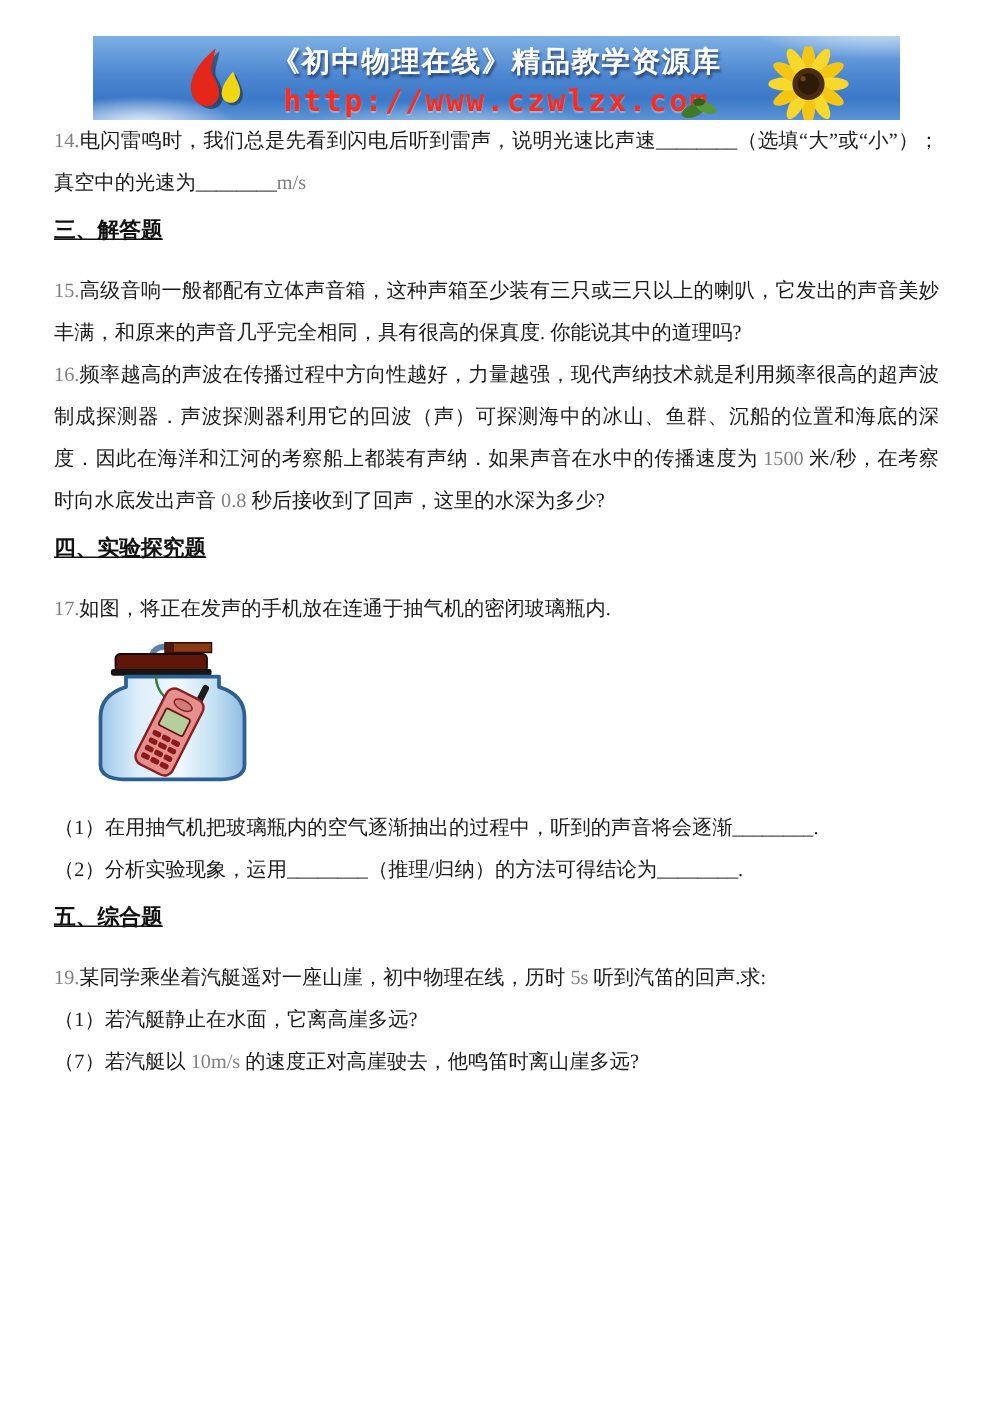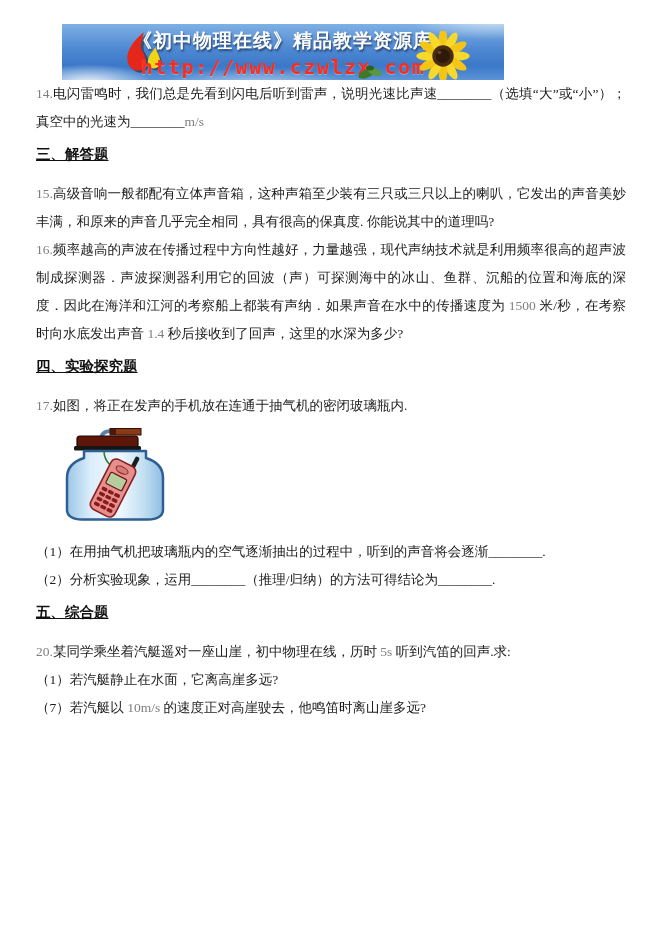--- a/index.html
+++ b/index.html
@@ -1,20 +1,20 @@
 <!DOCTYPE html>
 <html><head>
 <meta charset="utf-8">
 <style>
   html,body{margin:0;padding:0;background:#ffffff;}
   .page{position:relative;width:661px;height:936px;background:#ffffff;overflow:hidden;
         font-family:"Liberation Serif", serif;color:#1b1b1b;}
 
   
-  .banner{position:absolute;left:62px;top:24px;width:442px;height:56px;overflow:hidden;
+  .banner{position:absolute;left:62px;top:24px;width:538px;height:56px;overflow:hidden;
     background-image:
       radial-gradient(ellipse 90px 26px at 6% 104%, rgba(255,255,255,.85), rgba(255,255,255,0) 70%),
       radial-gradient(ellipse 120px 30px at 97% -10%, rgba(255,255,255,.65), rgba(255,255,255,0) 70%),
       radial-gradient(ellipse 140px 26px at 44% 112%, rgba(255,255,255,.5), rgba(255,255,255,0) 72%),
       linear-gradient(180deg,#7eb0e4 0%, #4e88d2 45%, #3b78c8 75%, #5c94d6 100%);}
   .banner-title{position:absolute;left:0;top:4px;width:100%;text-align:center;
     color:#ffffff;font-weight:bold;font-size:19px;letter-spacing:1px;
     text-shadow:1px 2px 2px rgba(20,30,60,.65);}
   .banner-url{position:absolute;left:0;top:31px;width:100%;text-align:center;
     color:#ff2b1a;font-family:"DejaVu Sans Mono", monospace;font-weight:bold;
@@ -104,21 +104,21 @@
   </div>
 
   <div class="content">
 
     <p class="q mb-a"><span class="num">14.</span><span>电闪雷鸣时，我们总是先看到闪电后听到雷声，说明光速比声速________（选填“大”或“小”）；真空中的光速为________</span><span class="num">m/s</span></p>
 
     <h3 class="sec">三、解答题</h3>
 
     <p class="q mb-b"><span class="num">15.</span><span>高级音响一般都配有立体声音箱，这种声箱至少装有三只或三只以上的喇叭，它发出的声音美妙丰满，和原来的声音几乎完全相同，具有很高的保真度. 你能说其中的道理吗?</span></p>
 
-    <p class="q mb-b"><span class="num">16.</span><span>频率越高的声波在传播过程中方向性越好，力量越强，现代声纳技术就是利用频率很高的超声波制成探测器．声波探测器利用它的回波（声）可探测海中的冰山、鱼群、沉船的位置和海底的深度．因此在海洋和江河的考察船上都装有声纳．如果声音在水中的传播速度为</span><span class="num"> 1500 </span><span>米/秒，在考察时向水底发出声音</span><span class="num"> 1.4 </span><span>秒后接收到了回声，这里的水深为多少?</span></p>
+    <p class="q mb-b"><span class="num">16.</span><span>频率越高的声波在传播过程中方向性越好，力量越强，现代声纳技术就是利用频率很高的超声波制成探测器．声波探测器利用它的回波（声）可探测海中的冰山、鱼群、沉船的位置和海底的深度．因此在海洋和江河的考察船上都装有声纳．如果声音在水中的传播速度为</span><span class="num"> 1500 </span><span>米/秒，在考察时向水底发出声音</span><span class="num"> 0.8 </span><span>秒后接收到了回声，这里的水深为多少?</span></p>
 
     <h3 class="sec">四、实验探究题</h3>
 
     <p class="q"><span class="num">17.</span><span>如图，将正在发声的手机放在连通于抽气机的密闭玻璃瓶内.</span></p>
 
     <div class="figure-wrap">
       <svg width="125" height="96" viewBox="0 0 125 96">
         <defs>
           <linearGradient id="glass" x1="0" y1="0" x2="1" y2="0">
             <stop offset="0" stop-color="#9cc6e8"></stop>
@@ -167,20 +167,20 @@
           </g>
         </g>
       </svg>
     </div>
 
     <p class="q q17-sub">（1）在用抽气机把玻璃瓶内的空气逐渐抽出的过程中，听到的声音将会逐渐________.</p>
     <p class="q q17-sub">（2）分析实验现象，运用________（推理/归纳）的方法可得结论为________.</p>
 
     <h3 class="sec">五、综合题</h3>
 
-    <p class="q q18-sub"><span class="num">20.</span><span>某同学乘坐着汽艇遥对一座山崖，初中物理在线，历时</span><span class="num"> 5s </span><span>听到汽笛的回声.求:</span></p>
+    <p class="q q18-sub"><span class="num">19.</span><span>某同学乘坐着汽艇遥对一座山崖，初中物理在线，历时</span><span class="num"> 5s </span><span>听到汽笛的回声.求:</span></p>
 
     <p class="q q18-sub">（1）若汽艇静止在水面，它离高崖多远?</p>
 
     <p class="q q18-sub"><span>（7）若汽艇以</span><span class="num"> 10m/s </span><span>的速度正对高崖驶去，他鸣笛时离山崖多远?</span></p>
 
   </div>
 </div>
 
 </body></html>

